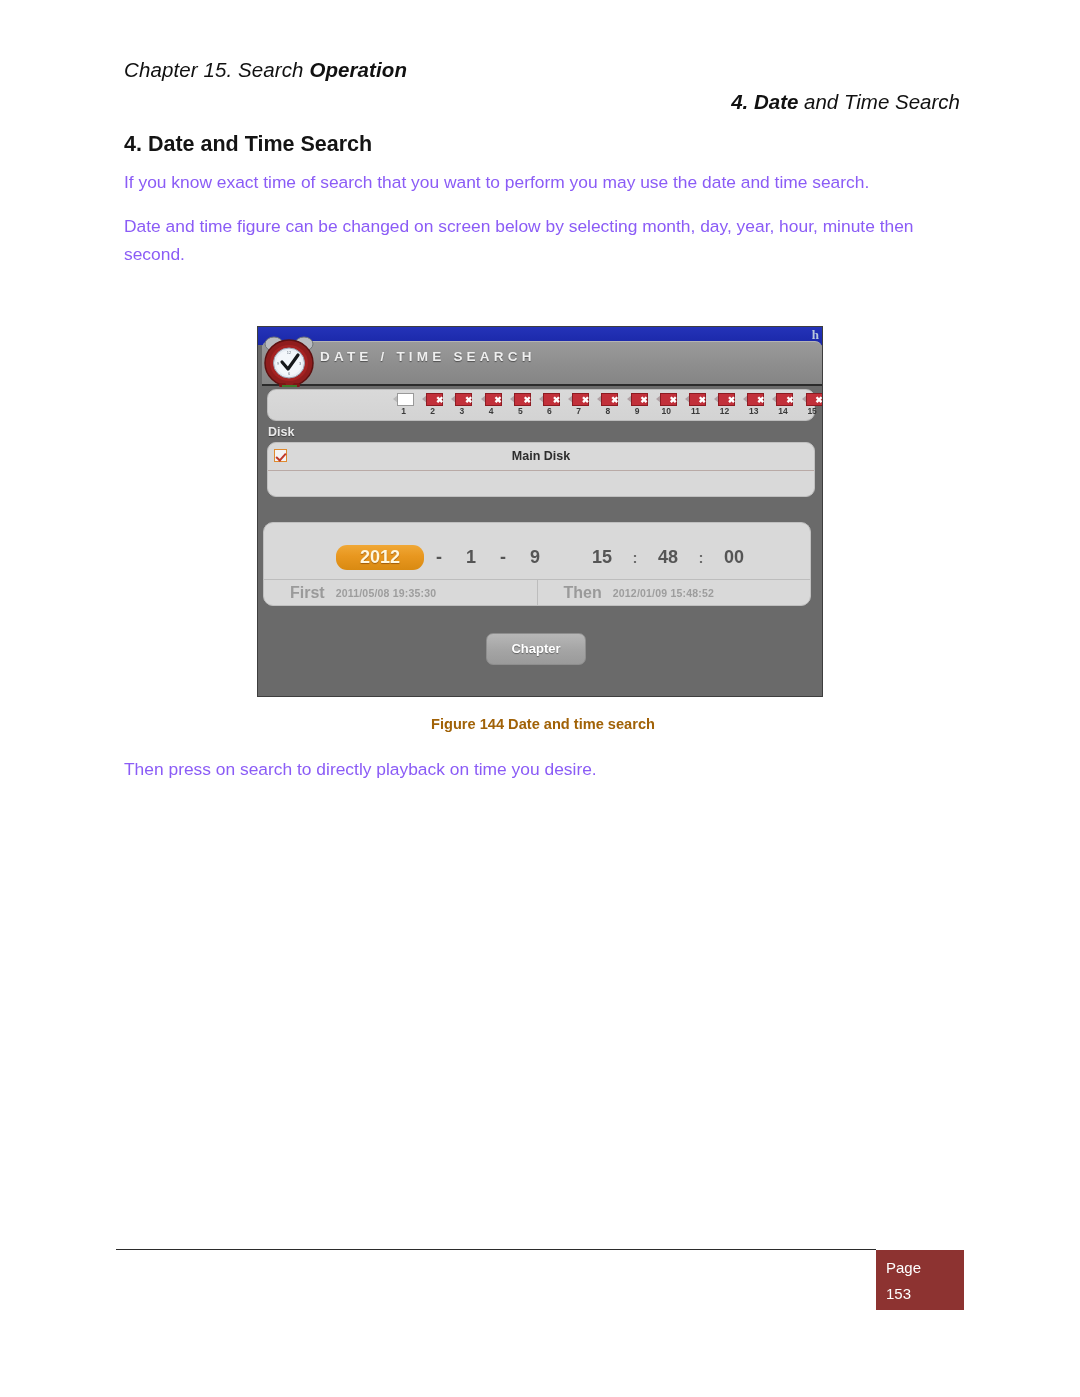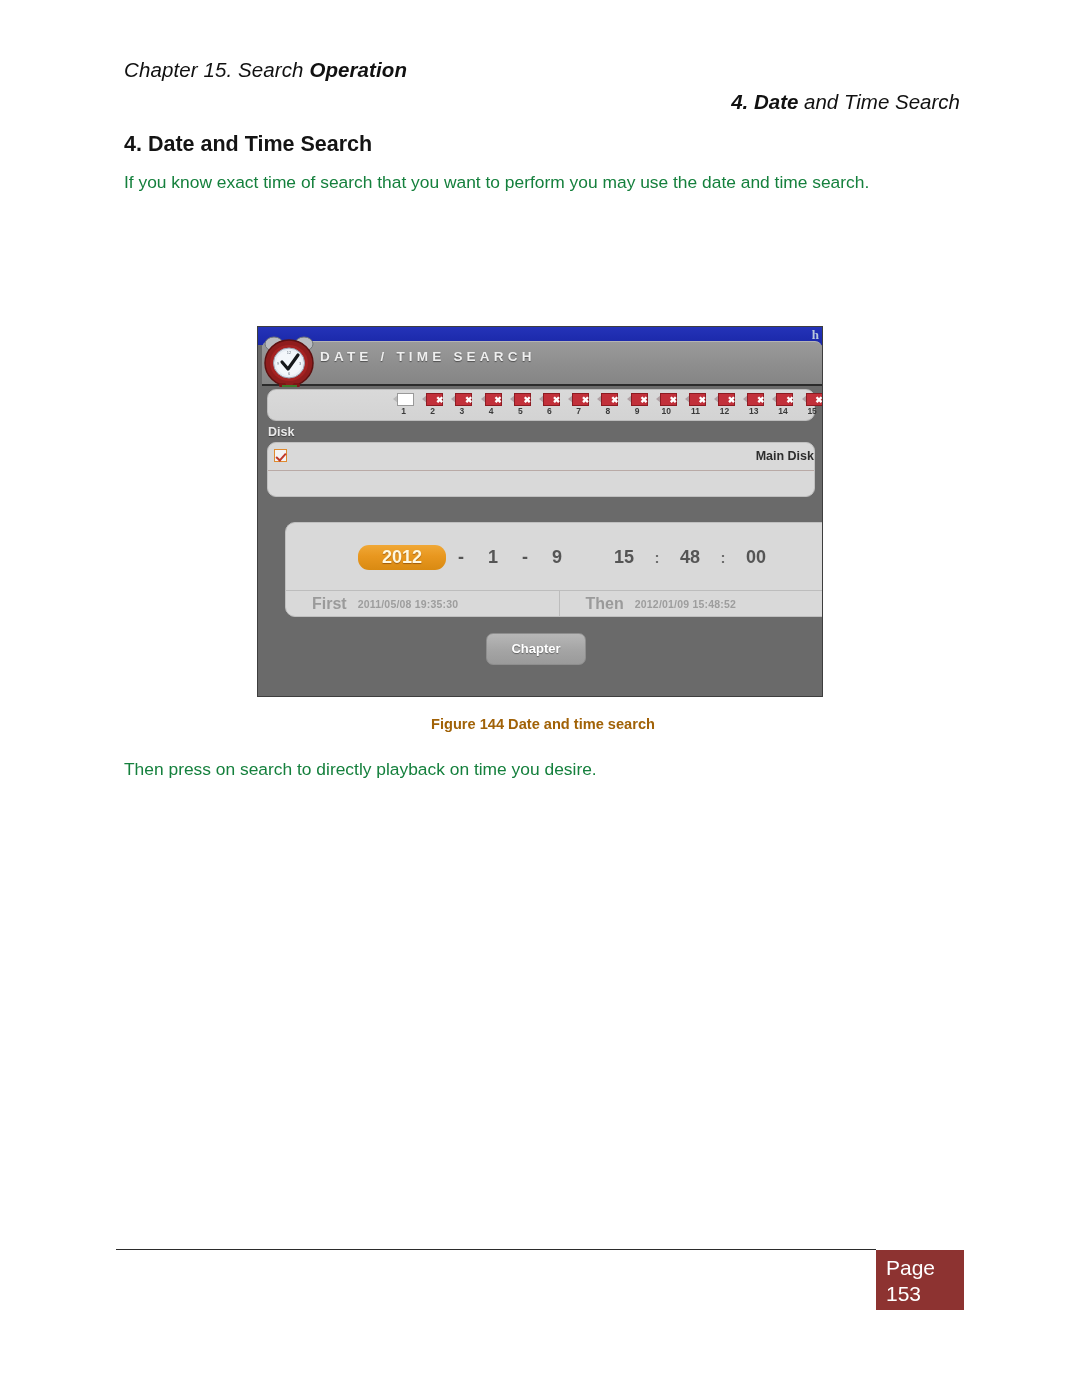--- a/index.html
+++ b/index.html
@@ -56,21 +56,21 @@
     font-size: 21.5px;
     font-weight: 700;
     color: #141414;
   }
   .para {
     position: absolute;
     left: 124px;
     width: 838px;
     font-size: 17.4px;
     line-height: 28px;
-    color: #15803d;
+    color: #8b5cf6;
   }
   .para-1 { top: 168px; }
   .para-2 { top: 212px; }
   .para-3 { top: 755px; }
 
   
   .figure-wrap {
     position: absolute;
     left: 257px;
     top: 326px;
@@ -232,21 +232,21 @@
     box-sizing: border-box;
     overflow: hidden;
   }
   .disk-row {
     position: relative;
     height: 27px;
     line-height: 27px;
   }
   .disk-row + .disk-row { border-top: 1px solid #b9aaa6; }
   .disk-name {
-    text-align: right;
+    text-align: center;
     font-size: 12.5px;
     font-weight: 700;
     color: #2e2e2e;
   }
   .disk-check {
     position: absolute;
     left: 6px;
     top: 6px;
     width: 13px;
     height: 13px;
@@ -262,24 +262,24 @@
     width: 4px;
     height: 8px;
     border: solid #c0392b;
     border-width: 0 2px 2px 0;
     transform: rotate(42deg);
   }
 
   
   .dt-panel {
     position: absolute;
-    left: 27px;
+    left: 5px;
     top: 195px;
     width: 548px;
-    height: 95px;
+    height: 84px;
     background: #d9d9d9;
     border-radius: 10px;
     border: 1px solid #c0c0c0;
     box-sizing: border-box;
     overflow: hidden;
   }
   .dt-main {
     position: relative;
     height: 68px;
   }
@@ -402,37 +402,38 @@
     left: 876px;
     top: 1250px;
     width: 88px;
     height: 60px;
     background: #8d3331;
     color: #ffffff;
     box-sizing: border-box;
     padding: 5px 0 0 10px;
   }
   .page-box div {
-    font-size: 21px;
+    font-size: 15px;
     line-height: 26px;
     font-weight: 400;
   }
 </style>
 </head>
 <body>
 
 <div class="page">
 
   <div class="doc-header">
     <div class="header-left"><span>Chapter 15. Search </span><b>Operation</b></div>
     <div class="header-right"><b>4. Date</b><span> and Time Search</span></div>
   </div>
 
   <div class="section-title">4. Date and Time Search</div>
   <div class="para para-1">If you know exact time of search that you want to perform you may use the date and time search.</div>
+  <div class="para para-2">Date and time figure can be changed on screen below by selecting month, day, year, hour, minute then second.</div>
   <div class="para para-3">Then press on search to directly playback on time you desire.</div>
 
   <div class="figure-wrap">
     <div class="dvr">
 
       <div class="dvr-titlebar">
         <span class="titlebar-glyph">h</span>
       </div>
 
       <div class="dvr-headerbar">

